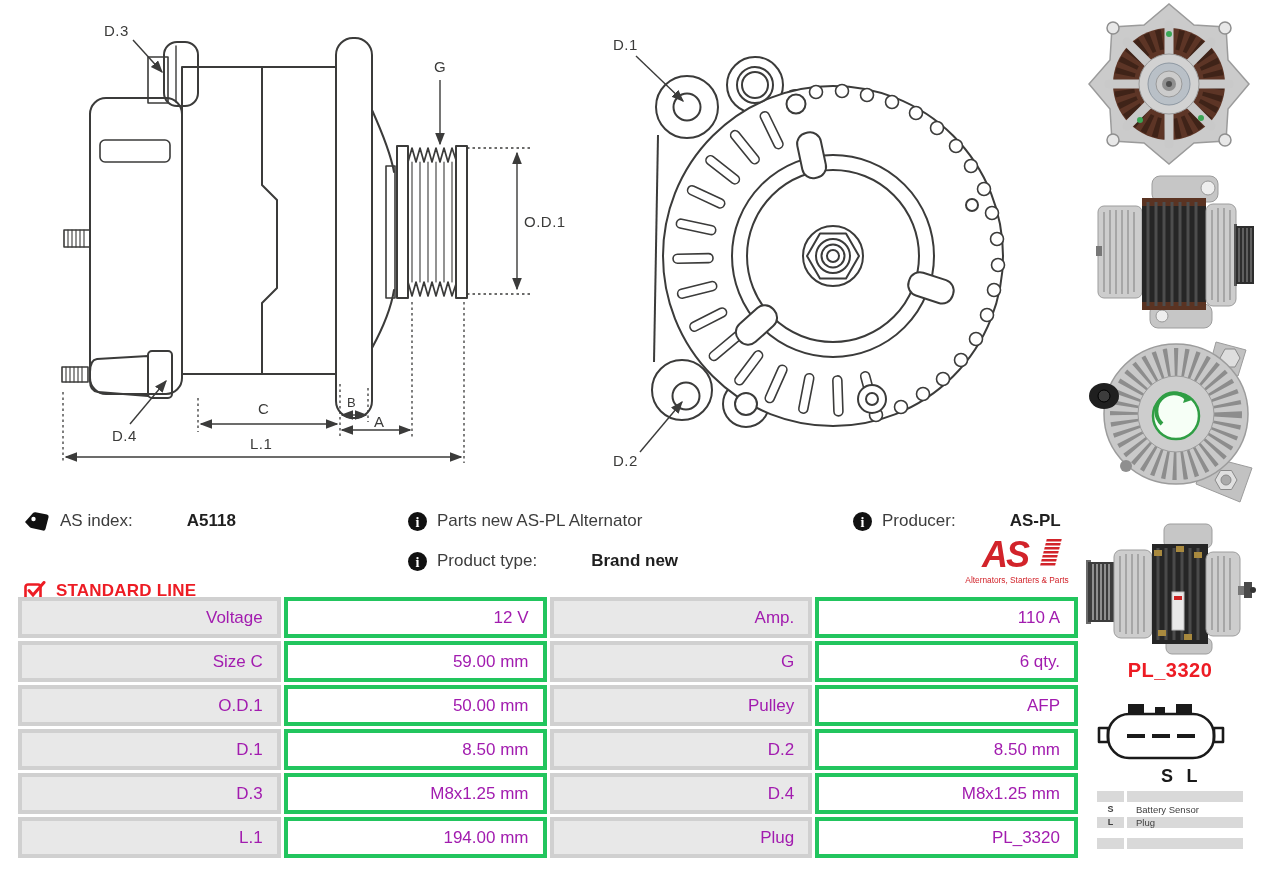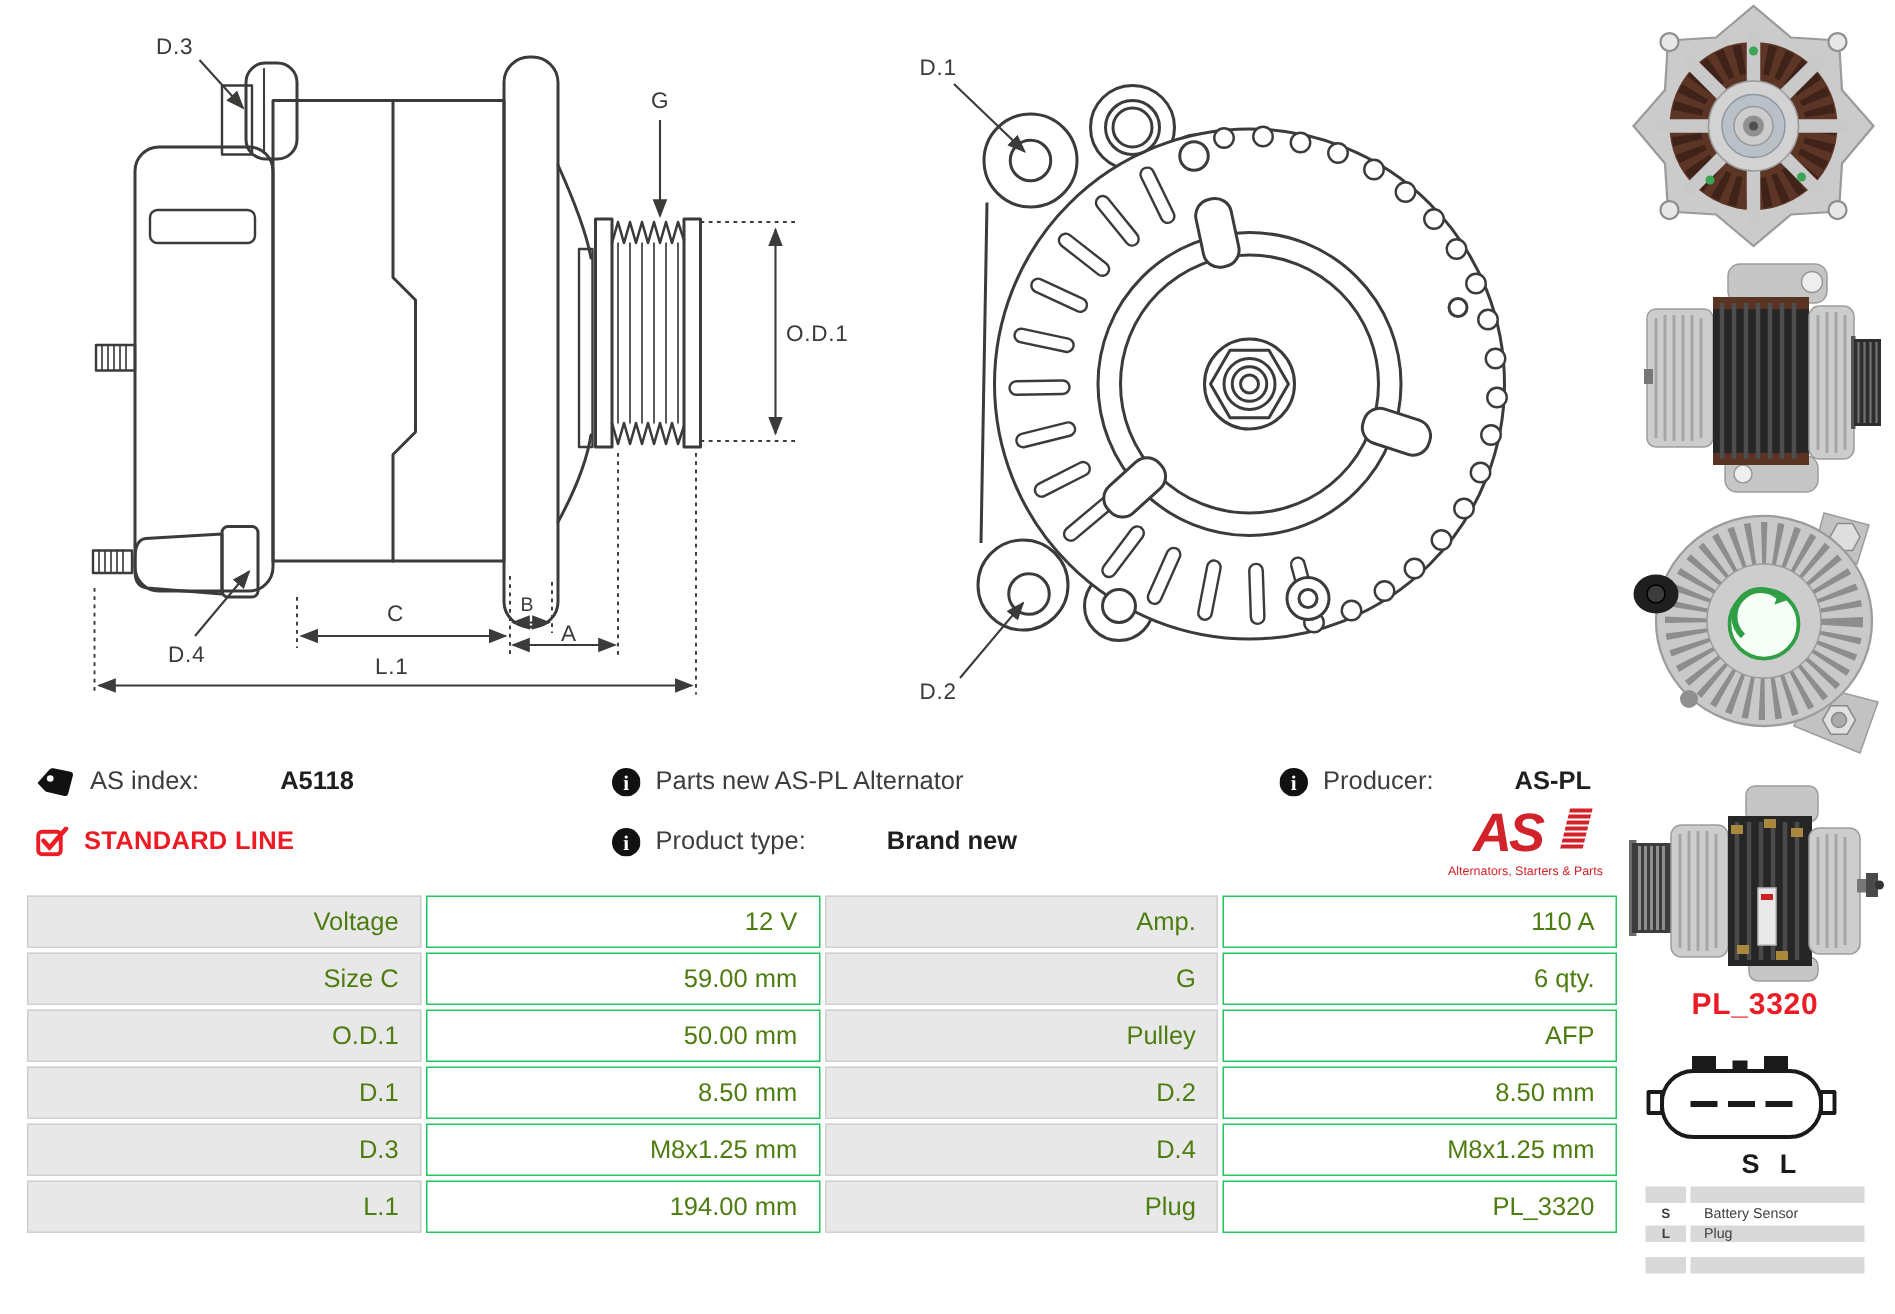--- a/index.html
+++ b/index.html
@@ -5,21 +5,21 @@
   html,body{margin:0;padding:0;background:#fff;font-family:"Liberation Sans",sans-serif;}
   .page{position:relative;width:1263px;height:876px;background:#fff;overflow:hidden;color:#3f3f3f;}
   .abs{position:absolute;}
   svg{display:block;font-family:"Liberation Sans",sans-serif;}
   
   .info-item{position:absolute;display:flex;align-items:center;gap:10px;font-size:17px;color:#3d3d3d;height:24px;white-space:nowrap;}
   .info-item .b{font-weight:bold;color:#1f1f1f;margin-left:44px;}
   .red-b{color:#ed1c24;font-weight:bold;letter-spacing:.2px;}
   
   .spec-table{position:absolute;left:15px;top:594px;width:1066px;border-collapse:separate;border-spacing:3px;table-layout:fixed;}
-  .spec-table td{height:33px;font-size:17px;padding:0 14px 0 6px;text-align:right;border:1px solid #22c55e;color:#4d7c0f;overflow:hidden;white-space:nowrap;}
+  .spec-table td{height:33px;font-size:17px;padding:0 14px 0 6px;text-align:right;border:4px solid #22c55e;color:#a21caf;overflow:hidden;white-space:nowrap;}
   .spec-table td.lbl{background:#e8e8e8;border-color:#d0d0d0;}
   .spec-table td.val{background:#ffffff;}
   
   .plug-title{position:absolute;left:1100px;top:659px;width:140px;text-align:center;font-size:20px;font-weight:bold;color:#ed1c24;letter-spacing:.5px;}
   .legend{position:absolute;left:1097px;top:791px;width:146px;}
   .legend-row{display:flex;gap:3px;margin-bottom:2px;height:11px;line-height:11px;font-size:9.5px;color:#3f3f3f;}
   .legend-pin{width:27px;text-align:center;font-weight:bold;font-size:9px;}
   .legend-desc{flex:1;padding-left:9px;}
   .g-bg{background:#d9d9d9;}
   .legend-spacer{height:8px;}
@@ -194,21 +194,21 @@
 
   <div class="info-item" style="left:24px;top:509px">
     <svg width="26" height="22" viewBox="0 0 26 22">
       <path d="M1,12 L9,3 Q10,2 11.5,2.2 L23,4.5 Q25,5 24.6,7 L21.5,19 Q21,21 19,20.6 L7.5,18 Q6,17.7 5.2,16.5 Z" fill="#111"></path>
       <circle cx="9.5" cy="9" r="2.2" fill="#fff"></circle>
     </svg>
     <span>AS index:</span>
     <span class="b">A5118</span>
   </div>
 
-  <div class="info-item" style="left:24px;top:549px">
+  <div class="info-item" style="left:24px;top:579px">
     <svg width="22" height="20" viewBox="0 0 22 20">
       <rect x="1.5" y="3.5" width="15" height="15" rx="2.5" fill="none" stroke="#ed1c24" stroke-width="2.6"></rect>
       <path d="M5,9.5 L9,14 L20,1.5" fill="none" stroke="#ed1c24" stroke-width="3" stroke-linecap="round"></path>
     </svg>
     <span class="red-b">STANDARD LINE</span>
   </div>
 
   <div class="info-item" style="left:408px;top:509px">
     <svg width="19" height="19" viewBox="0 0 19 19">
       <circle cx="9.5" cy="9.5" r="9.5" fill="#111"></circle>

